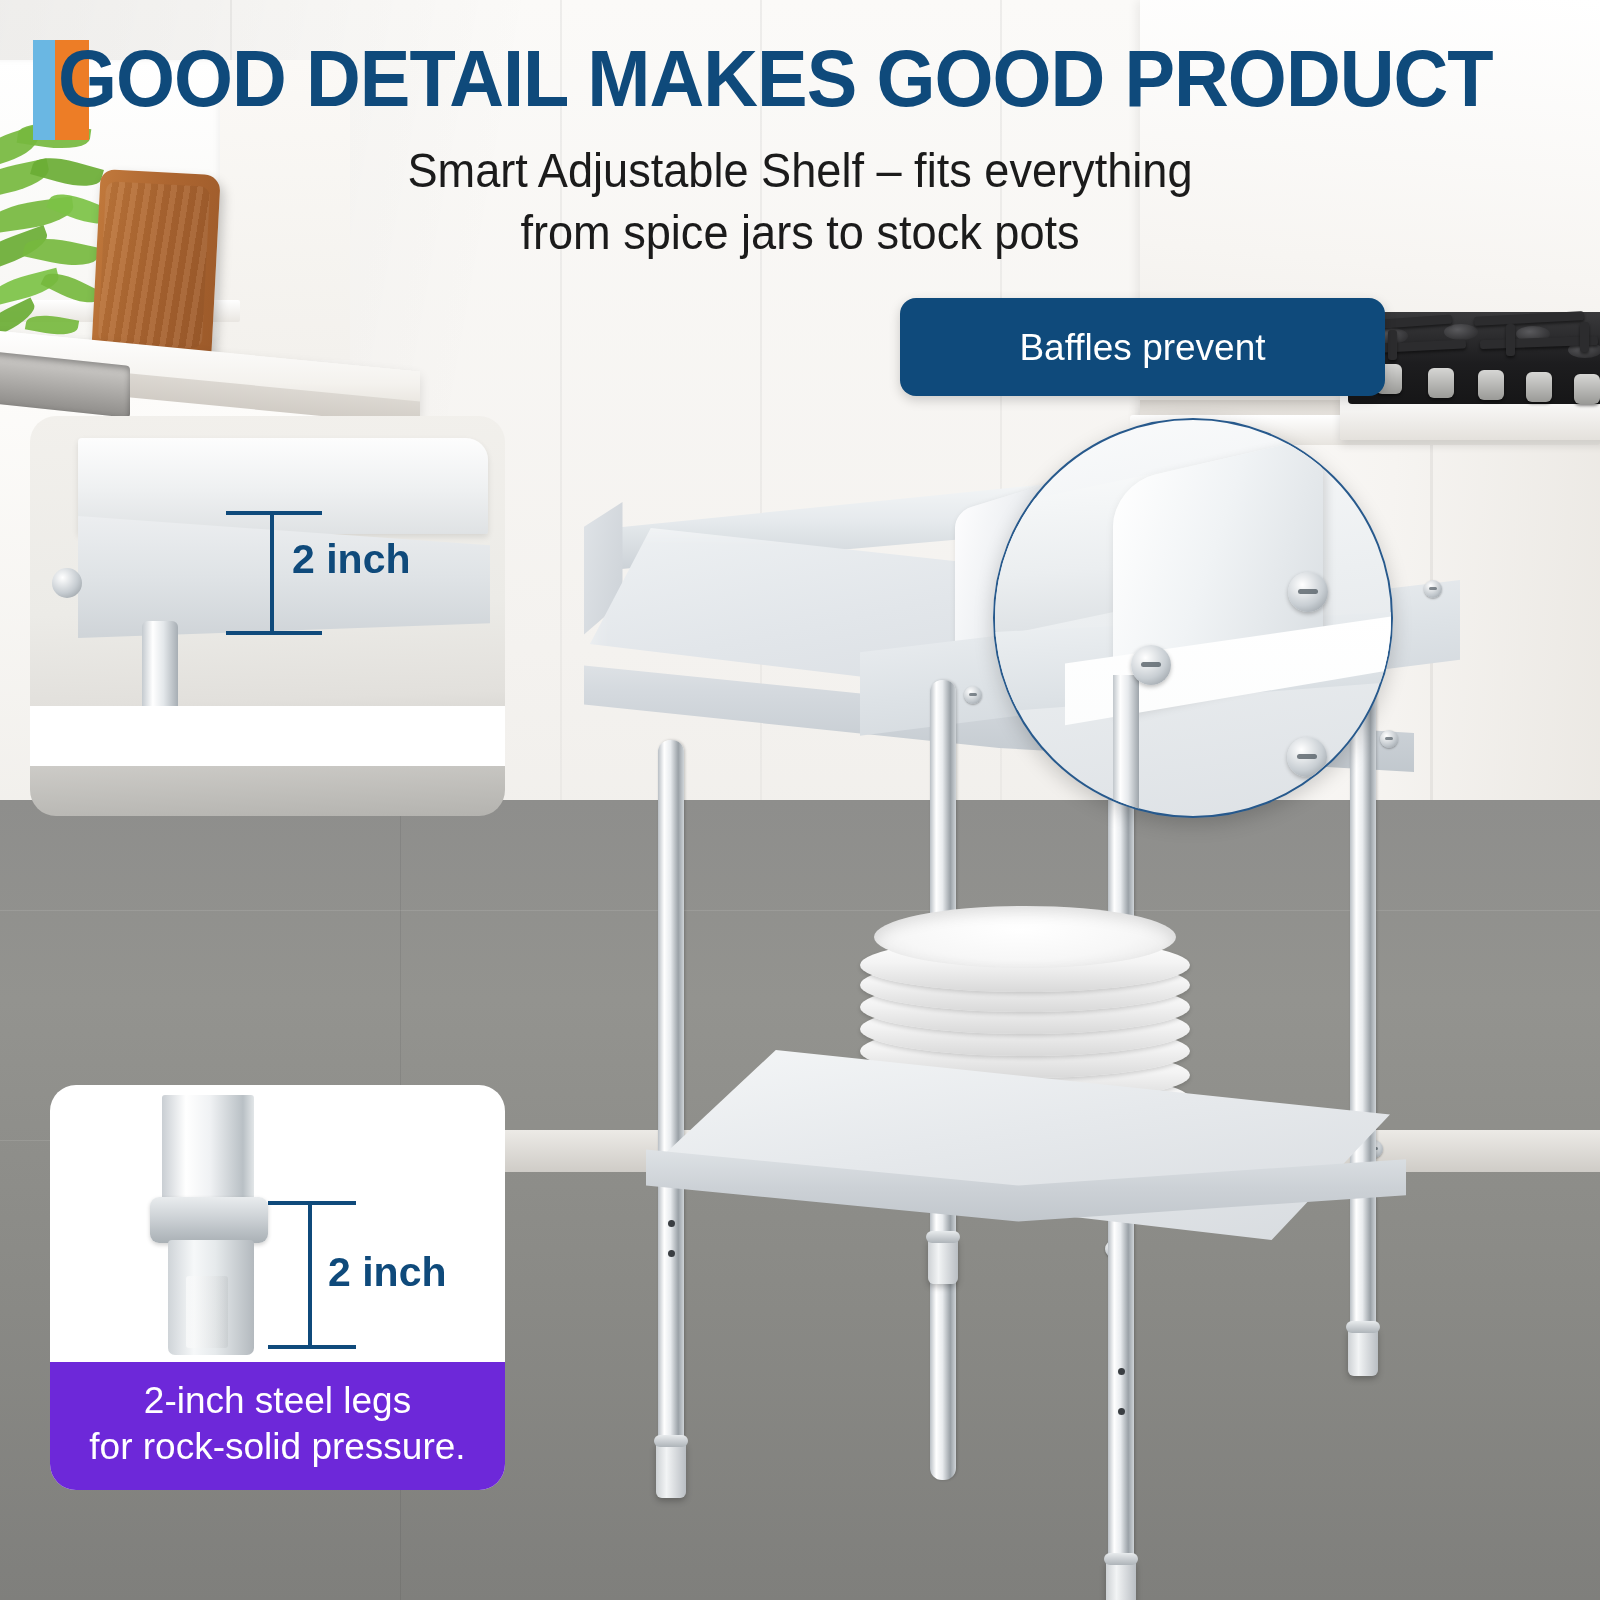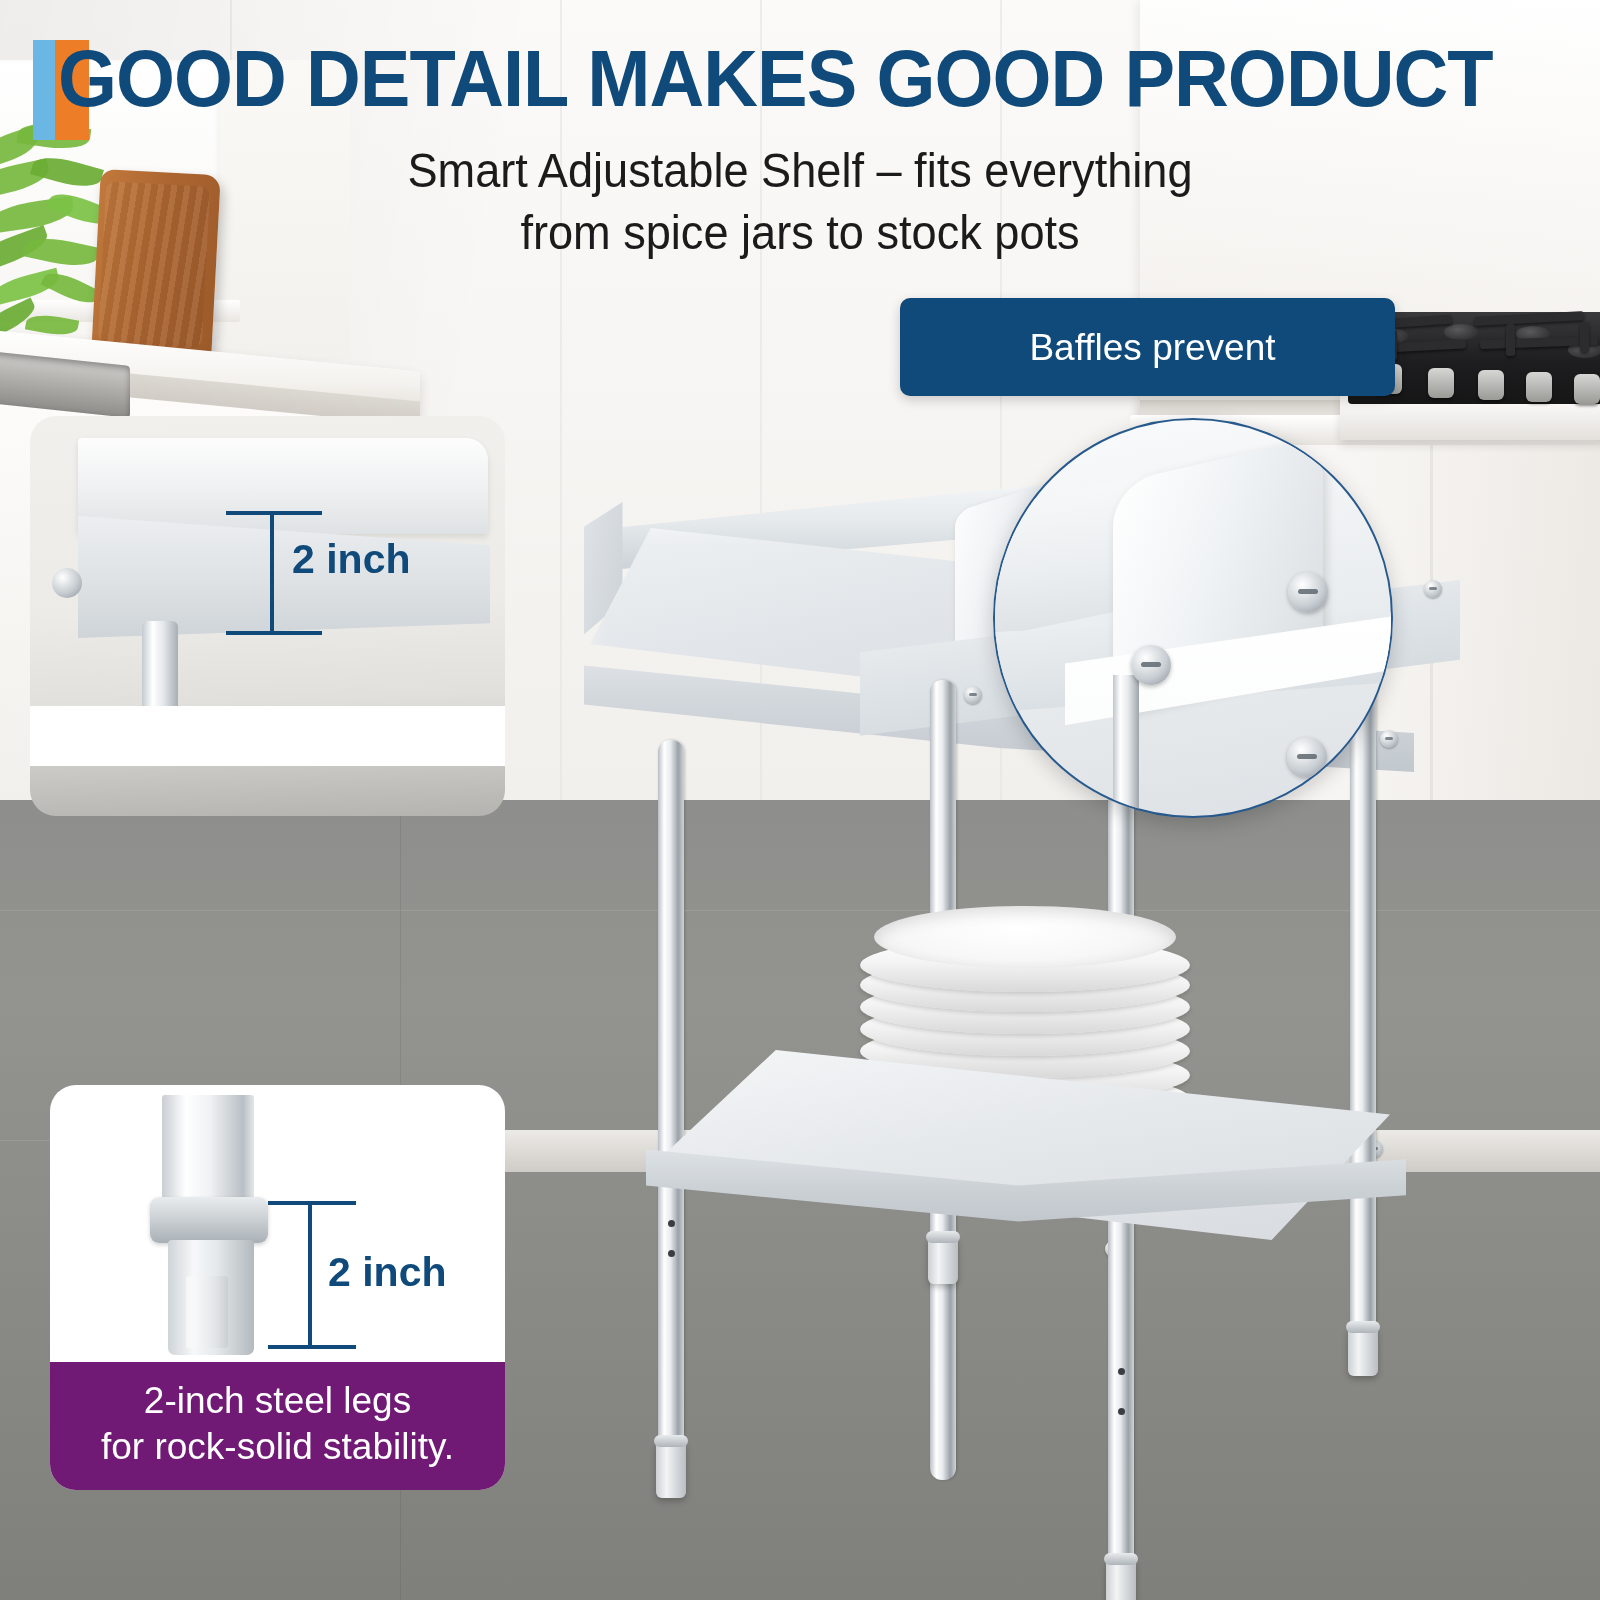--- a/index.html
+++ b/index.html
@@ -307,26 +307,25 @@
   .dim-h{position:absolute;height:4px;background:#0f4a7b;}
   .dim-label{
     position:absolute;font-size:41px;font-weight:700;color:#0f4a7b;
     font-family:"Liberation Sans Narrow","Liberation Sans",sans-serif;
     white-space:nowrap;
   }
 
   
   #badge-baffles{
     position:absolute;left:900px;top:298px;width:485px;height:98px;
-    border-radius:10px;
+    border-radius:16px;
     display:flex;align-items:center;justify-content:center;
     color:#fff;font-size:37px;line-height:45px;text-align:center;
     font-family:"Liberation Sans Narrow","Liberation Sans",sans-serif;
     box-shadow:0 4px 12px rgba(0,0,0,.18);
-    padding-left:10px;
   }
   #badge-baffles span{display:block;}
 
   
   #magnifier{
     position:absolute;left:993px;top:418px;width:396px;height:396px;
     border-radius:50%;overflow:hidden;
     border:2px solid #27598c;
     box-shadow:0 6px 20px rgba(0,0,0,.18);
     background:linear-gradient(170deg,#fafbfc 0%,#eceff1 45%,#dde1e5 100%);
@@ -550,19 +549,19 @@
       <div class="cb-foot"></div>
     </div>
 
     <div class="dim">
       <div class="dim-h" style="left:218px;top:116px;width:88px;"></div>
       <div class="dim-v" style="left:258px;top:116px;height:148px;"></div>
       <div class="dim-h" style="left:218px;top:260px;width:88px;"></div>
       <div class="dim-label" style="left:278px;top:164px;">2 inch</div>
     </div>
 
-    <div class="card-caption" style="background:#701a75;">
+    <div class="card-caption" style="background:#6d28d9;">
       <span>2-inch steel legs</span>
-      <span>for rock-solid stability.</span>
+      <span>for rock-solid pressure.</span>
     </div>
   </div>
 
 </div>
 
 </body></html>

